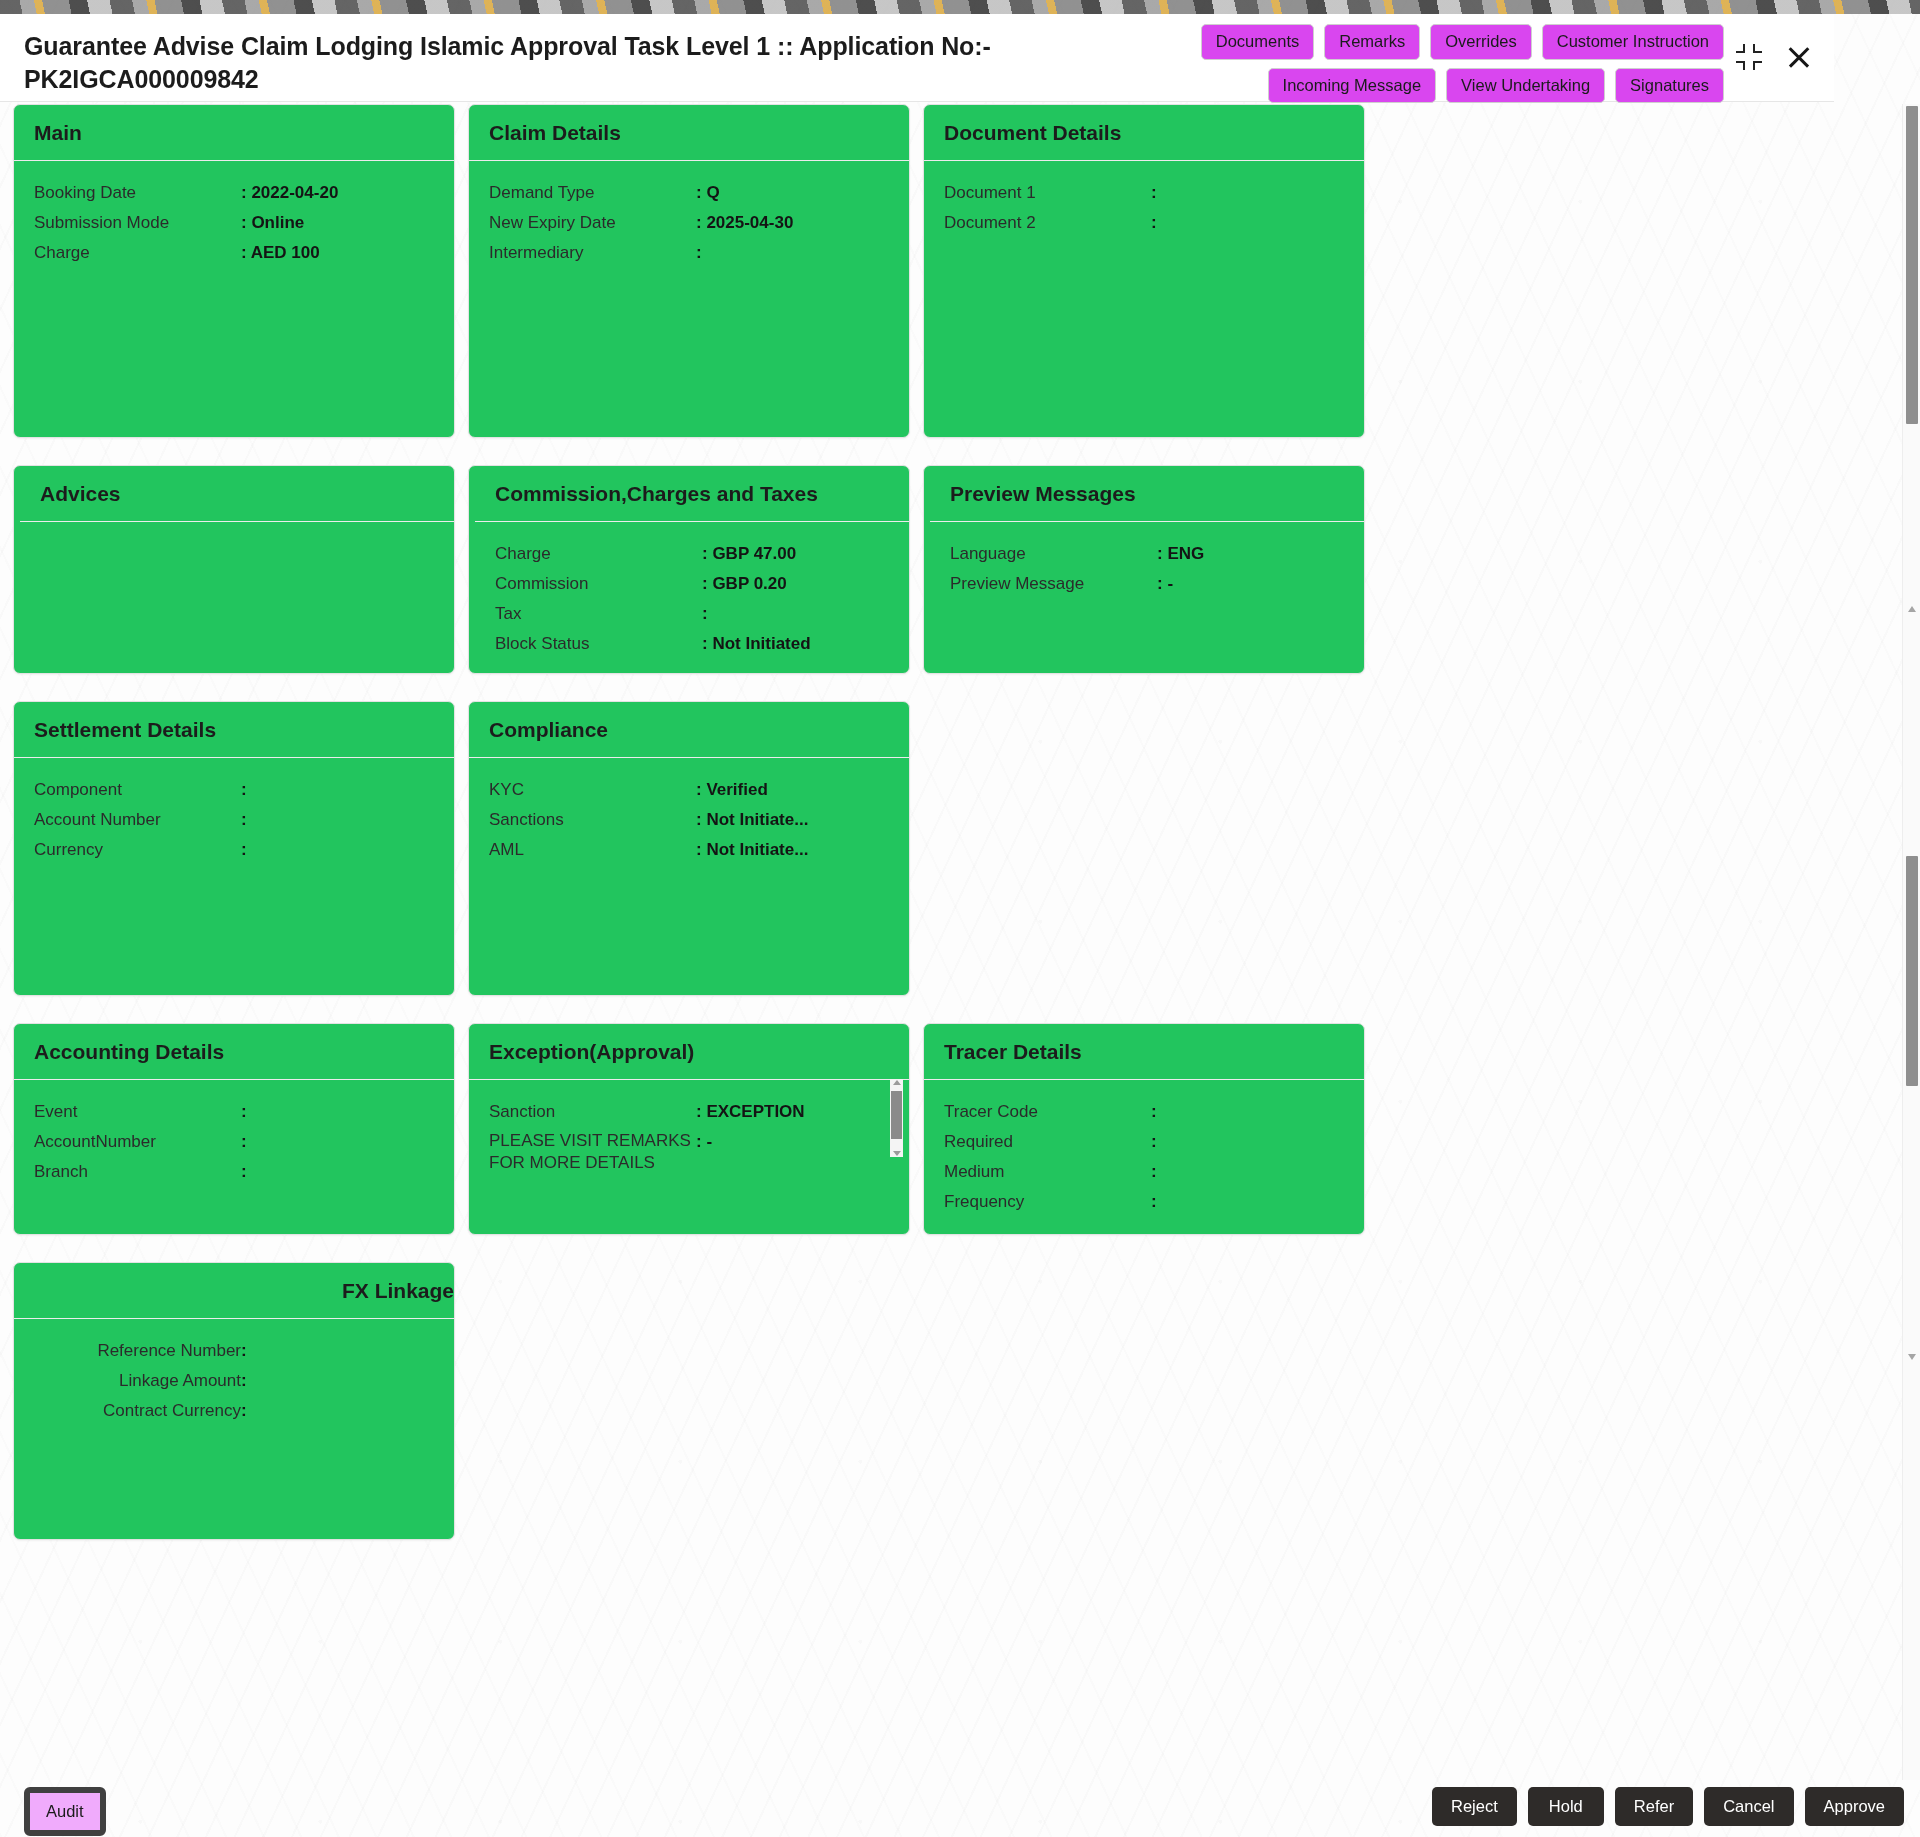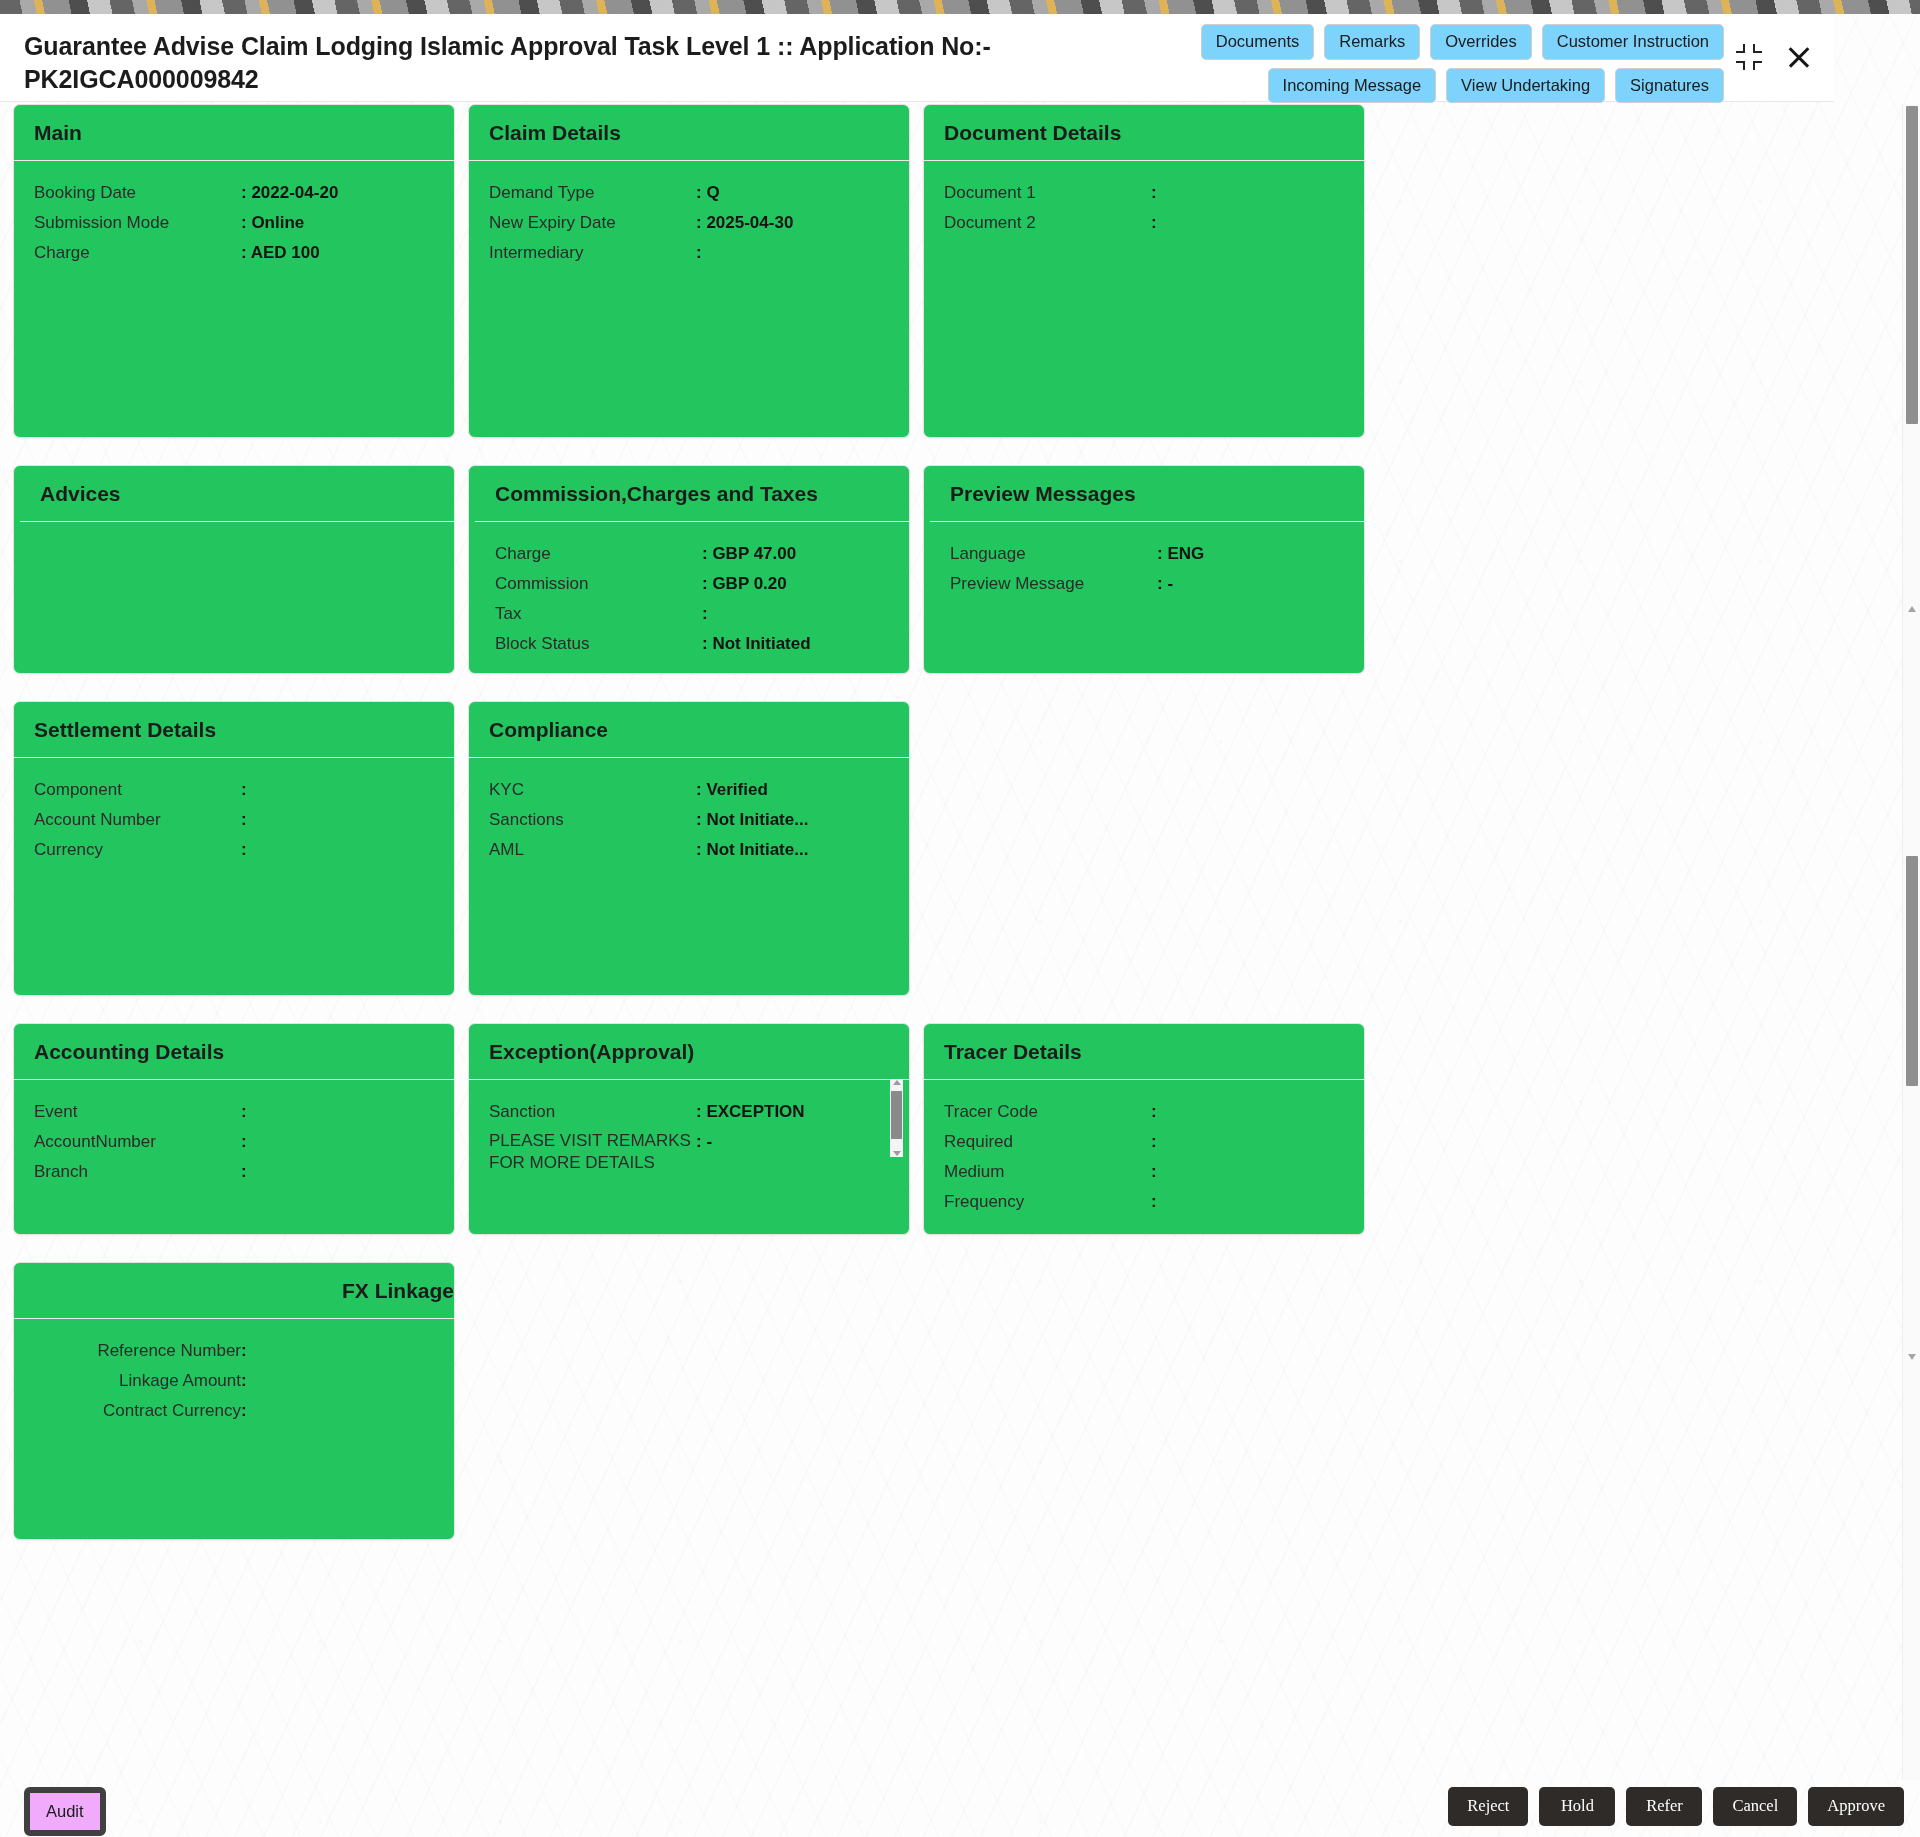--- a/index.html
+++ b/index.html
@@ -36,21 +36,21 @@
     border-bottom: 1px solid #e6e6e6;
   }
   .page-title {
     position: absolute; left: 24px; top: 16px; width: 1140px;
     font-size: 25px; font-weight: 700; color: #1c1c1c; line-height: 1.32;
     letter-spacing: -0.1px;
   }
   .hdr-btns { position: absolute; right: 110px; top: 10px; width: 600px; }
   .btn-row { display: flex; justify-content: flex-end; gap: 10px; margin-bottom: 8px; }
   .hbtn {
-    border: 1px solid #cfcfcf; border-radius: 5px; background: #7dd3fc;
+    border: 1px solid #cfcfcf; border-radius: 5px; background: #d946ef;
     font-family: "Liberation Sans", sans-serif;
     font-size: 16.5px; color: #1b1b1b; padding: 8px 14px 9px;
     white-space: nowrap; cursor: pointer; line-height: 1;
   }
   .win-ctrls { position: absolute; right: 20px; top: 28px; display: flex; align-items: center; gap: 22px; }
   .ico-min { width: 26px; height: 26px; position: relative; cursor: pointer; }
   .ico-min span { position: absolute; width: 9px; height: 9px; }
   .ico-min span:nth-child(1) { left: 0;  top: 0;  border-left: 2.6px solid #222; border-top: 2.6px solid #222; transform: rotate(180deg); }
   .ico-min span:nth-child(2) { right: 0; top: 0;  border-right: 2.6px solid #222; border-top: 2.6px solid #222; transform: rotate(180deg); }
   .ico-min span:nth-child(3) { left: 0;  bottom: 0; border-left: 2.6px solid #222; border-bottom: 2.6px solid #222; transform: rotate(180deg); }
@@ -120,21 +120,21 @@
   }
   .audit-btn {
     position: absolute; left: 24px; top: 7px;
     border: 6px solid #404040; border-radius: 6px; background: #f0abfc;
     font-family: "Liberation Sans", sans-serif;
     font-size: 16.5px; color: #1b1b1b; padding: 10px 16px; cursor: pointer; line-height: 1;
   }
   .foot-actions { position: absolute; right: 16px; top: 7px; display: flex; gap: 11px; }
   .fbtn {
     background: #2e2b29; color: #ffffff; border: none; border-radius: 5px;
-    font-family: Liberation Serif, serif;
+    font-family: Liberation Sans, sans-serif;
     font-size: 16.5px; padding: 11px 19px; cursor: pointer; line-height: 1;
     min-width: 76px;
   }
 </style>
 </head>
 <body>
 
 <div class="page-bg"></div>
 <div class="top-strip"></div>
 

